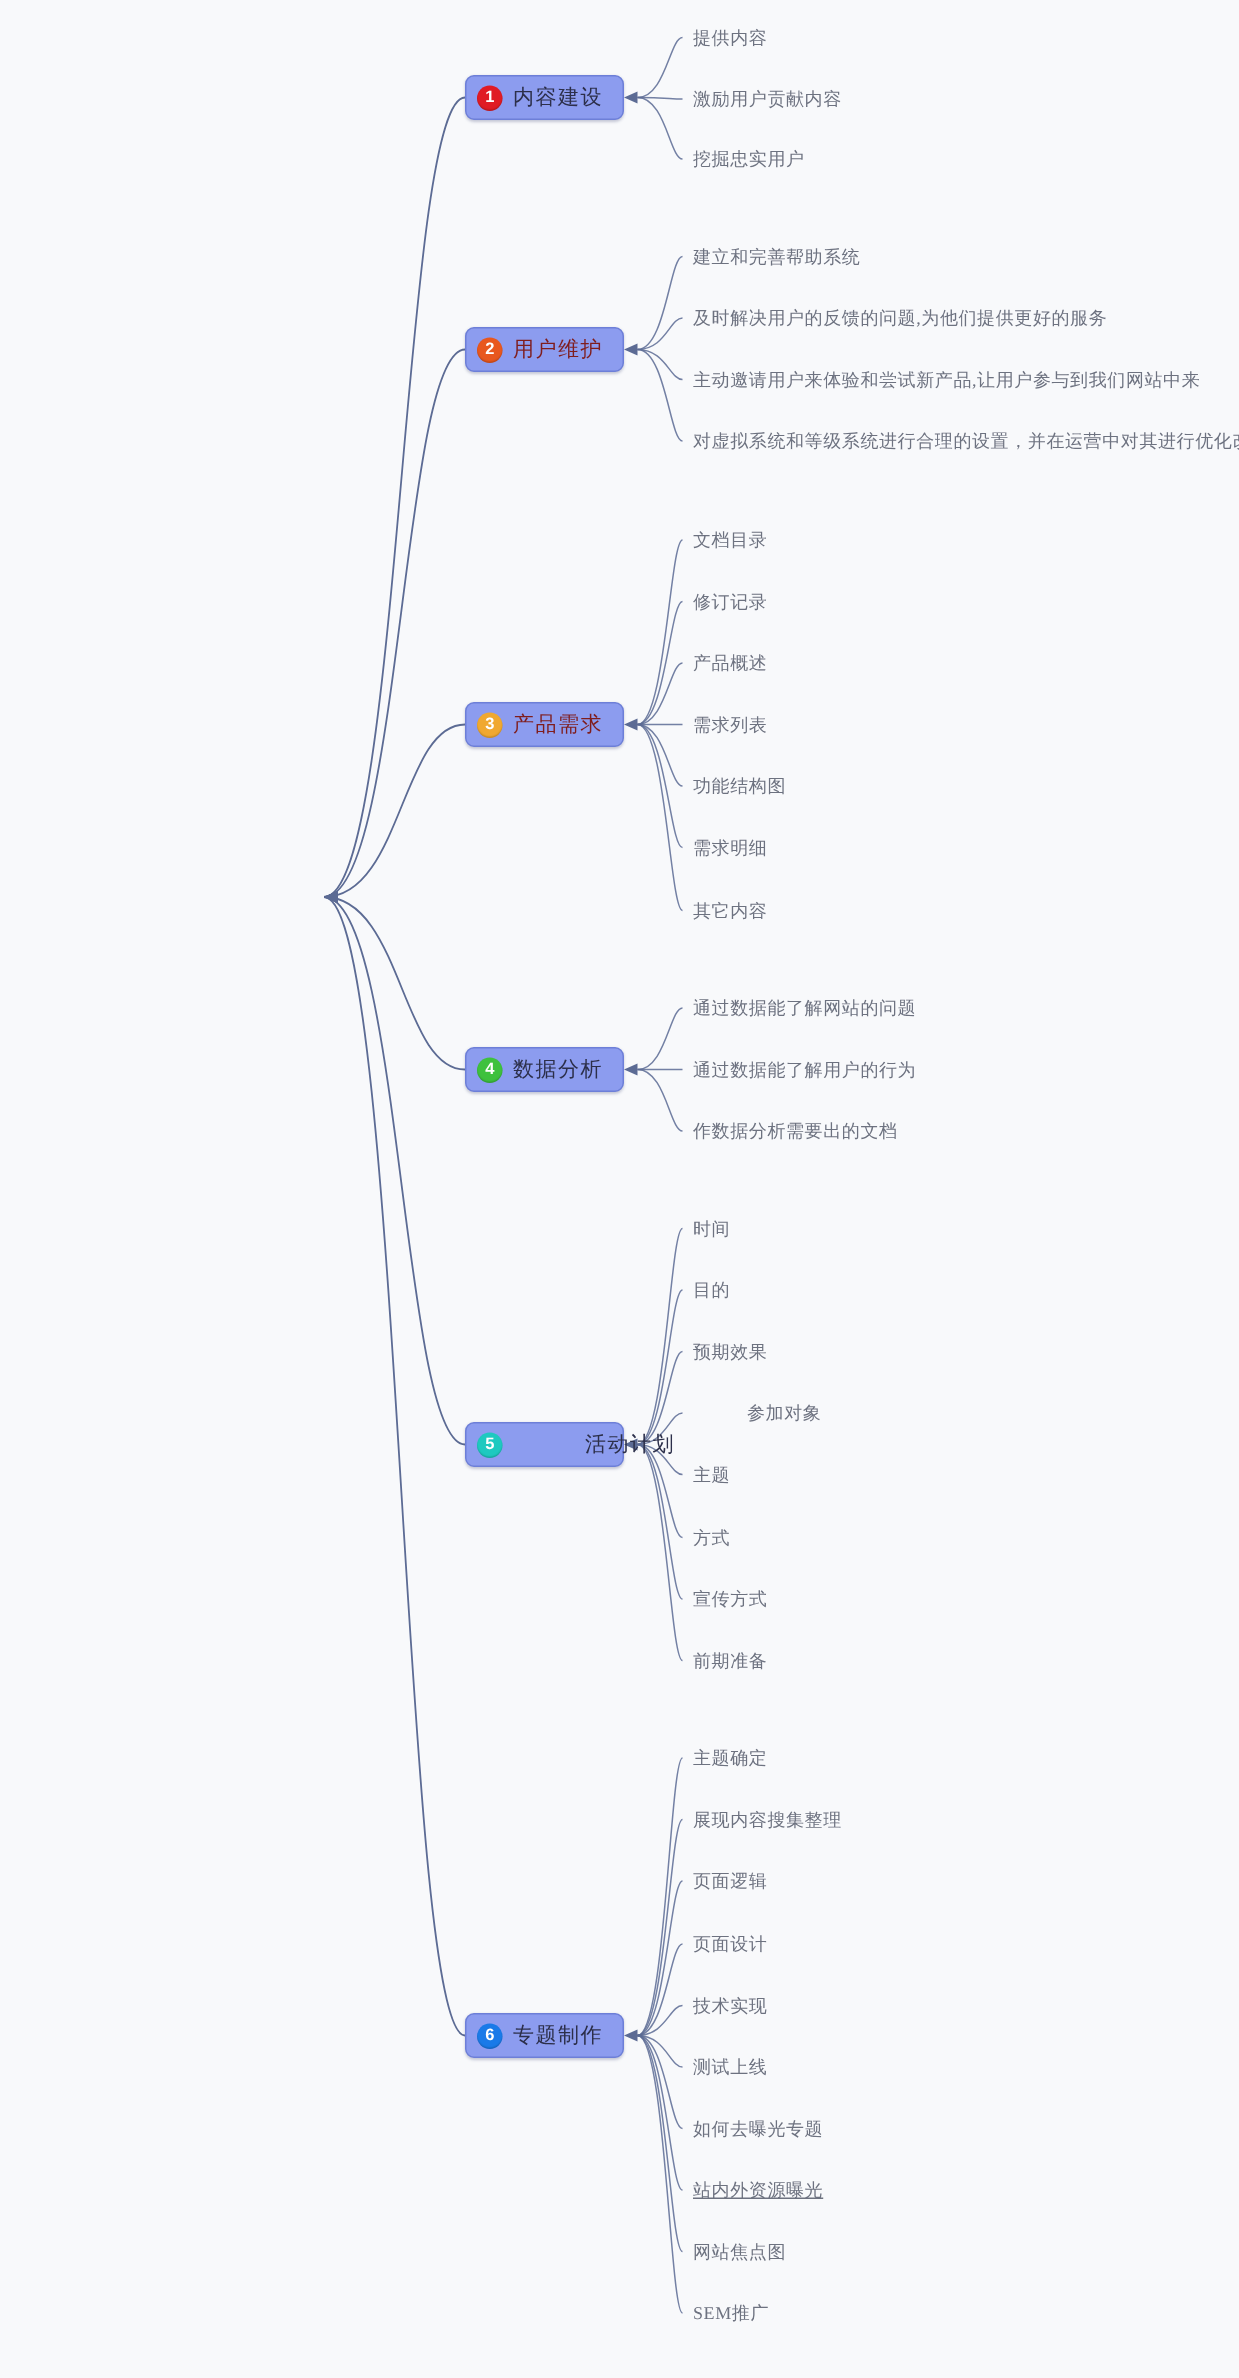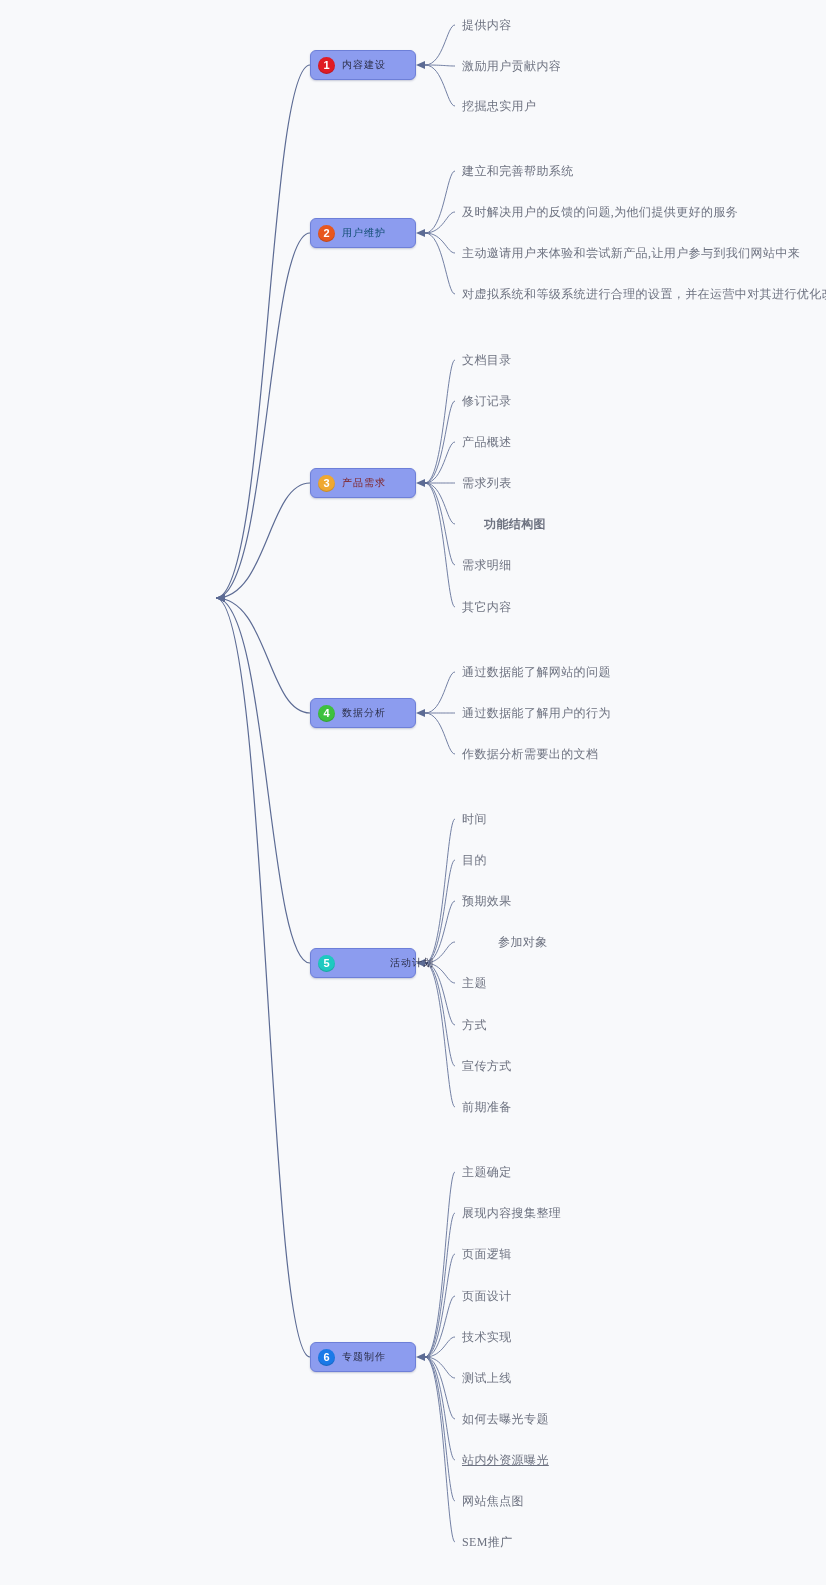--- a/index.html
+++ b/index.html
@@ -72,21 +72,21 @@
     font-family: "Liberation Sans", sans-serif;
     font-size: 11px;
     font-weight: bold;
     line-height: 17px;
     text-align: center;
     flex: 0 0 auto;
     margin-right: 7px;
     box-shadow: inset 0 -1px 1px rgba(0,0,0,0.18);
   }
   .branch-label {
-    font-size: 10px;
+    font-size: 14px;
     color: #2c2f4a;
     letter-spacing: 1px;
   }
 
   
   .leaf-node {
     position: absolute;
     font-size: 12px;
     color: #6d7280;
     white-space: nowrap;
@@ -157,35 +157,35 @@
   <div id="nodes-layer">
       <div class="branch-node" style="left: 310px; top: 50px; width: 106px; background: rgb(140, 156, 239); border-color: rgb(109, 127, 216);">
         <span class="branch-badge" style="background: rgb(224, 27, 36);">1</span>
         <span class="branch-label" style="color: rgb(44, 47, 74);">内容建设</span>
       </div>
       <div class="leaf-node" style="left: 462px; top: 25px;">提供内容</div>
       <div class="leaf-node" style="left: 462px; top: 66px;">激励用户贡献内容</div>
       <div class="leaf-node" style="left: 462px; top: 106px;">挖掘忠实用户</div>
       <div class="branch-node" style="left: 310px; top: 218px; width: 106px; background: rgb(140, 156, 239); border-color: rgb(109, 127, 216);">
         <span class="branch-badge" style="background: rgb(232, 87, 30);">2</span>
-        <span class="branch-label" style="color: #0c4a6e;">用户维护</span>
+        <span class="branch-label" style="color: #7f1d1d;">用户维护</span>
       </div>
       <div class="leaf-node" style="left: 462px; top: 171px;">建立和完善帮助系统</div>
       <div class="leaf-node" style="left: 462px; top: 212px;">及时解决用户的反馈的问题,为他们提供更好的服务</div>
       <div class="leaf-node" style="left: 462px; top: 253px;">主动邀请用户来体验和尝试新产品,让用户参与到我们网站中来</div>
       <div class="leaf-node" style="left: 462px; top: 294px;">对虚拟系统和等级系统进行合理的设置，并在运营中对其进行优化改进</div>
       <div class="branch-node" style="left: 310px; top: 468px; width: 106px; background: rgb(140, 156, 239); border-color: rgb(109, 127, 216);">
         <span class="branch-badge" style="background: rgb(240, 168, 48);">3</span>
         <span class="branch-label" style="color: #7f1d1d;">产品需求</span>
       </div>
       <div class="leaf-node" style="left: 462px; top: 360px;">文档目录</div>
       <div class="leaf-node" style="left: 462px; top: 401px;">修订记录</div>
       <div class="leaf-node" style="left: 462px; top: 442px;">产品概述</div>
       <div class="leaf-node" style="left: 462px; top: 483px;">需求列表</div>
-      <div class="leaf-node" style="left: 484px; top: 524px; font-weight: bold;">功能结构图</div>
+      <div class="leaf-node" style="left: 462px; top: 524px;">功能结构图</div>
       <div class="leaf-node" style="left: 462px; top: 565px;">需求明细</div>
       <div class="leaf-node" style="left: 462px; top: 607px;">其它内容</div>
       <div class="branch-node" style="left: 310px; top: 698px; width: 106px; background: rgb(140, 156, 239); border-color: rgb(109, 127, 216);">
         <span class="branch-badge" style="background: rgb(62, 193, 62);">4</span>
         <span class="branch-label" style="color: rgb(44, 47, 74);">数据分析</span>
       </div>
       <div class="leaf-node" style="left: 462px; top: 672px;">通过数据能了解网站的问题</div>
       <div class="leaf-node" style="left: 462px; top: 713px;">通过数据能了解用户的行为</div>
       <div class="leaf-node" style="left: 462px; top: 754px;">作数据分析需要出的文档</div>
       <div class="branch-node" style="left: 310px; top: 948px; width: 106px; background: rgb(140, 156, 239); border-color: rgb(109, 127, 216);">

